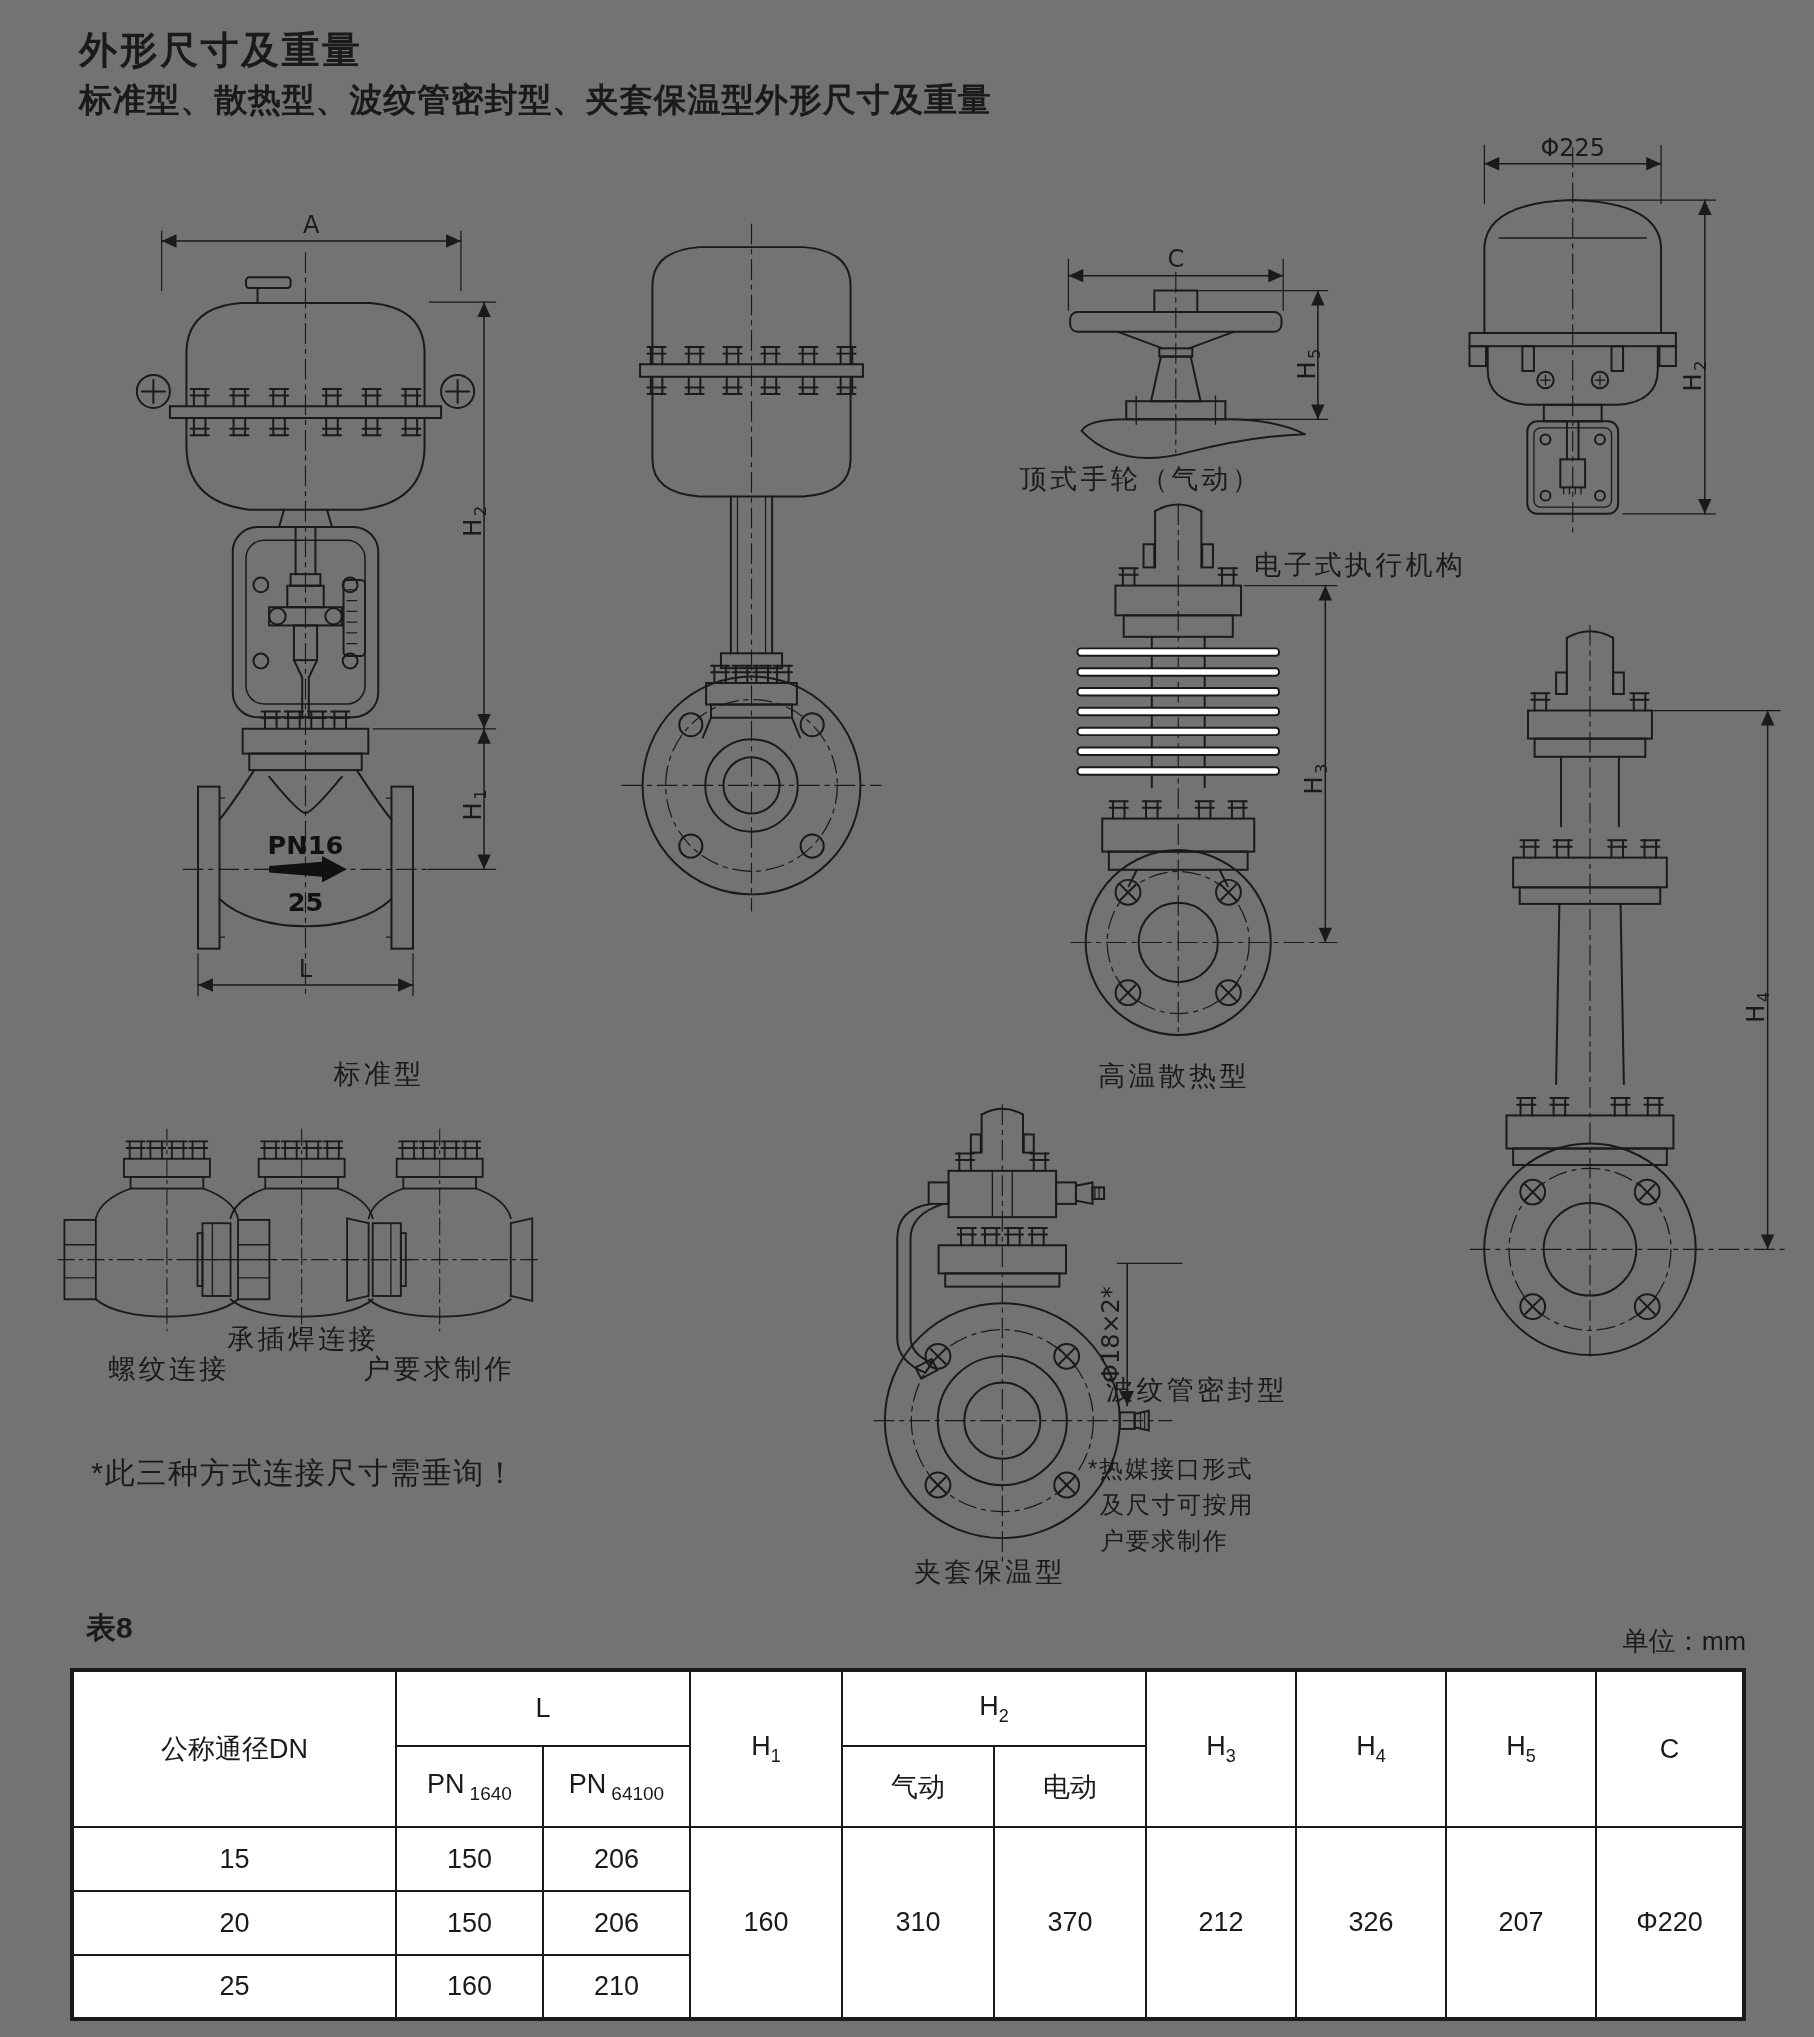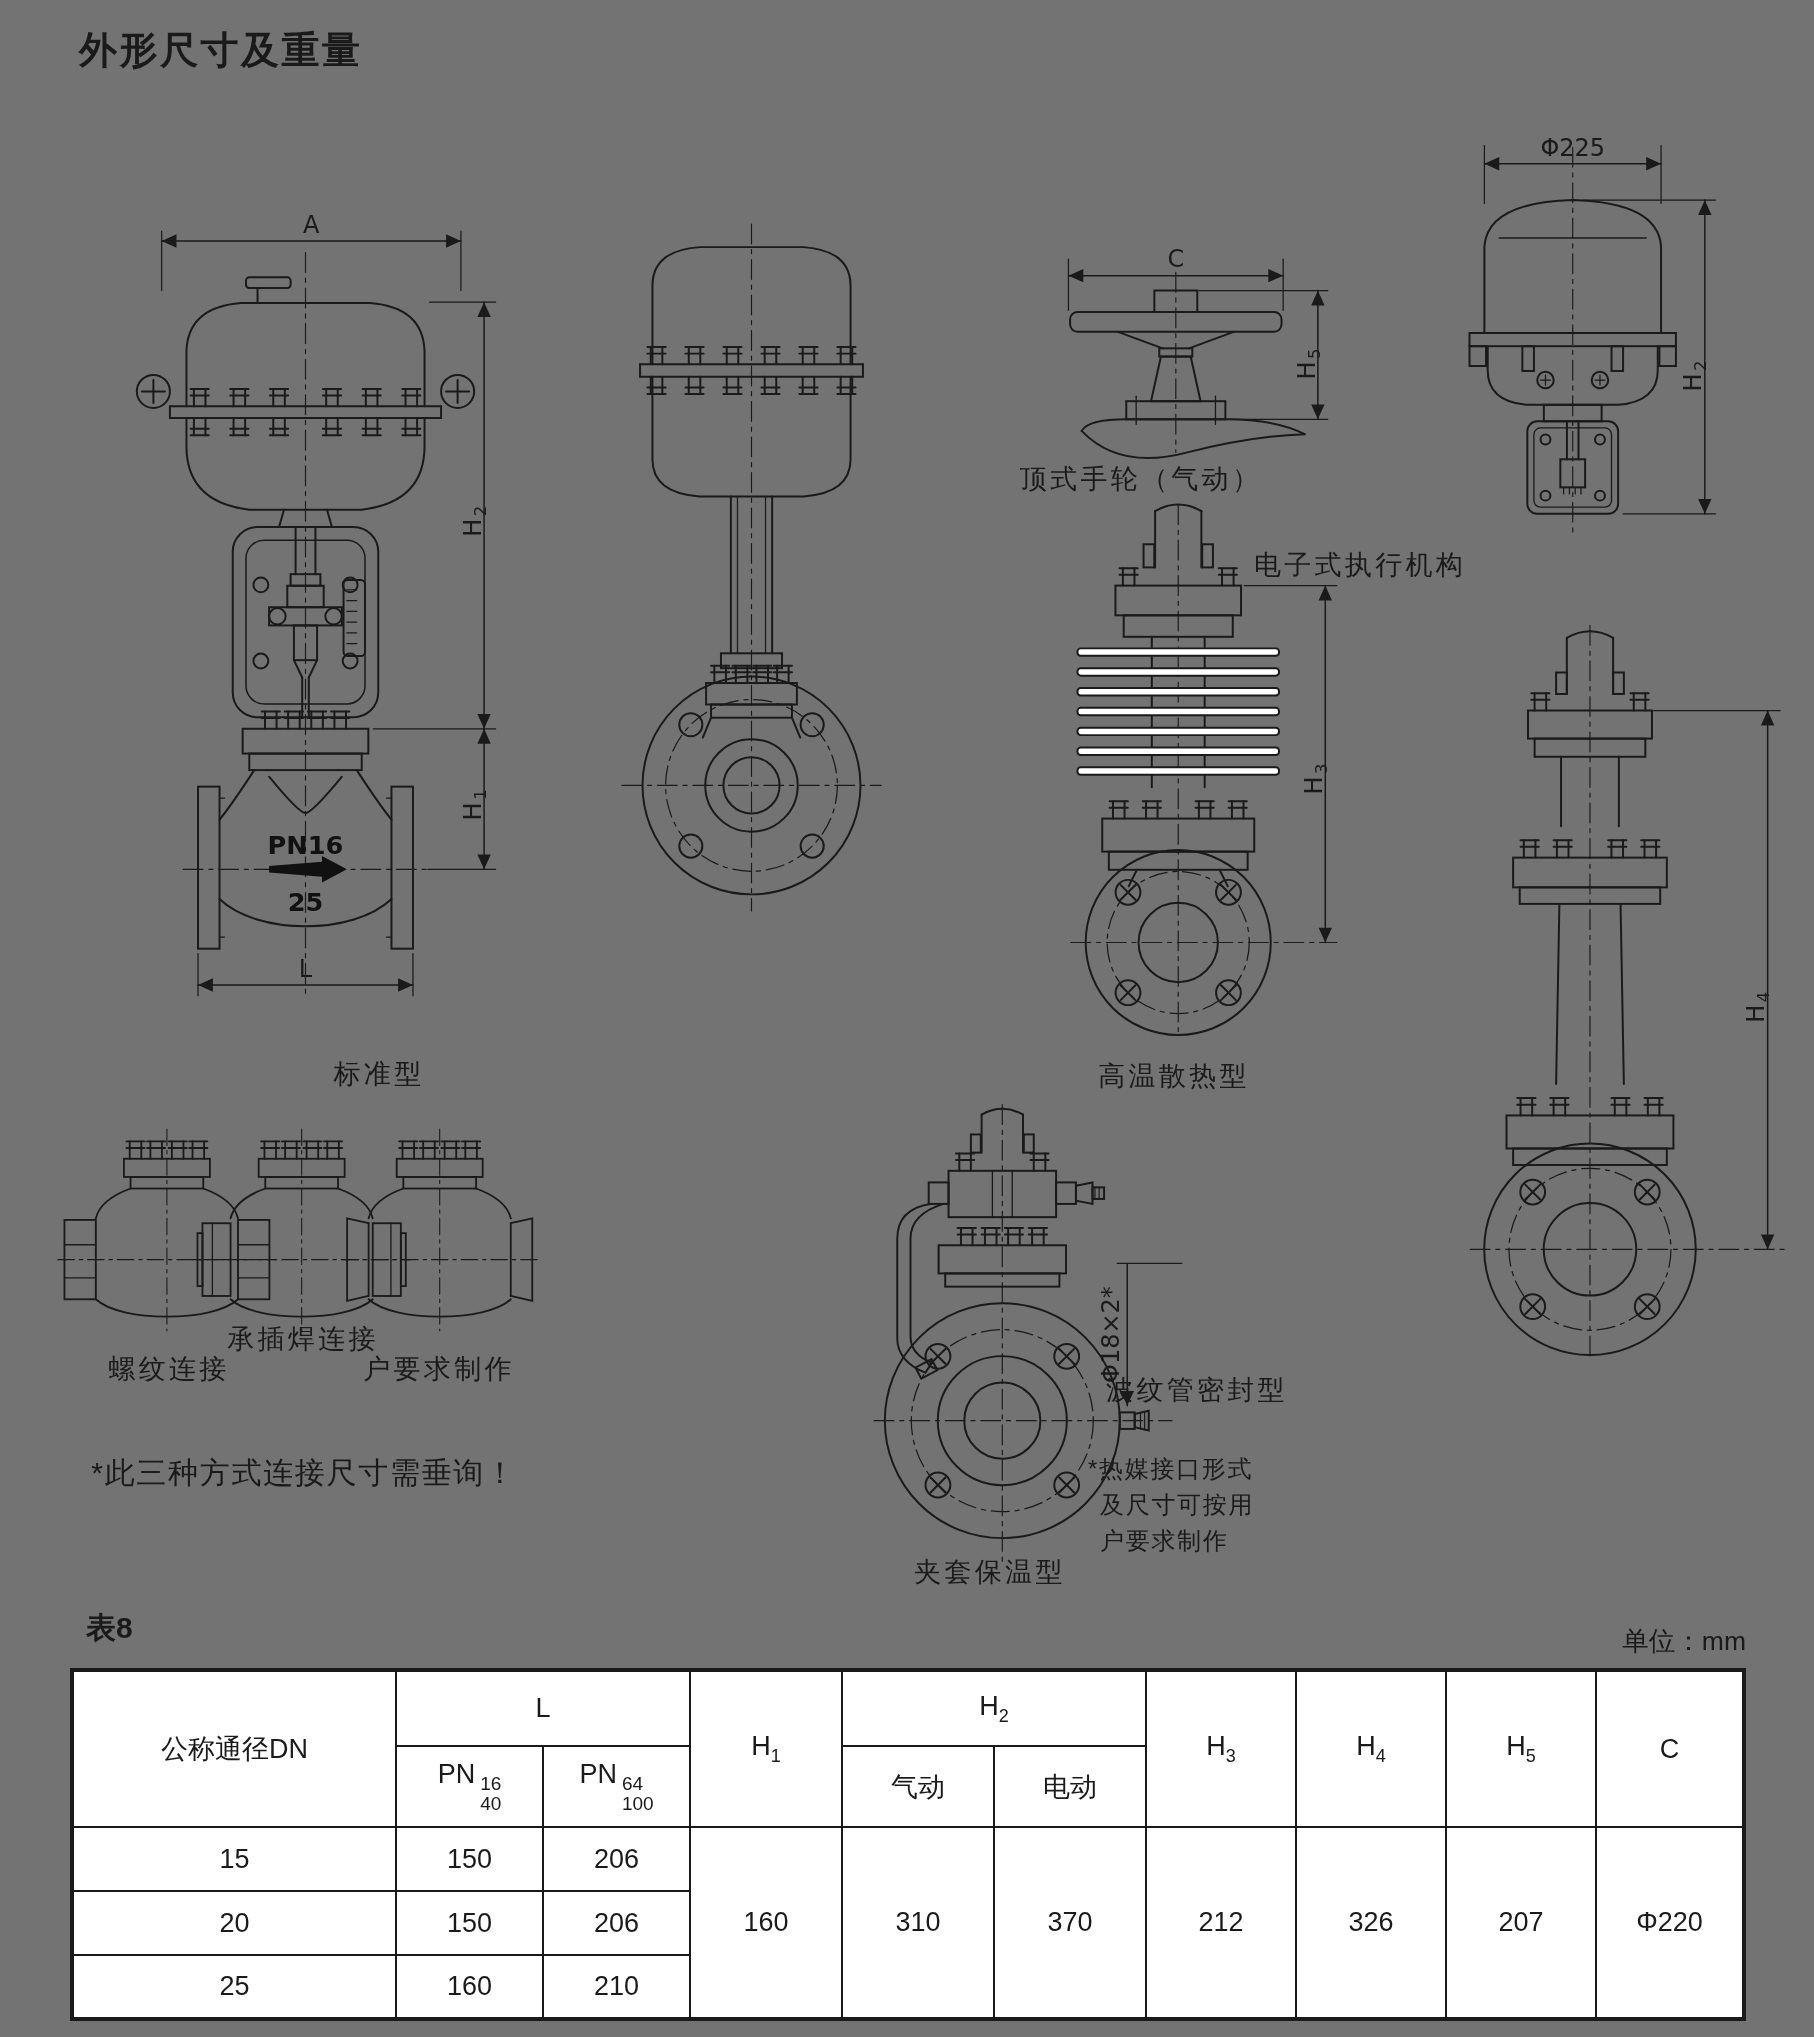--- a/index.html
+++ b/index.html
@@ -15,21 +15,21 @@
   .tcap{font-size:30px;font-weight:bold}
   .tunit{font-size:26.5px;transform:translateX(-100%);white-space:nowrap}
   svg.fig{position:absolute;overflow:visible}
   svg text{font-family:"DejaVu Sans","Liberation Sans",sans-serif}
   .dimt{font-size:29px;fill:#1a1a1a;stroke:none}
   .dims{font-size:20px;fill:#1a1a1a;stroke:none}
   .mark{font-size:31px;font-weight:bold;fill:#111;stroke:none}
   table.dtab{position:absolute;left:70px;top:1668px;border-collapse:collapse;table-layout:fixed;background:#fff;border:4.1px solid #1a1a1a}
   table.dtab td{border:2.1px solid #1a1a1a;text-align:center;vertical-align:middle;font-size:27px;padding:0;color:#1a1a1a}
   .sub{font-size:18px;vertical-align:-6.6px}
-  .frac{display:inline-flex;flex-direction:column;font-size:19px;line-height:1.05;vertical-align:-6.6px;margin-left:5px;text-align:left}
+  .frac{display:inline-flex;font-size:19px;line-height:1.05;vertical-align:-6.6px;margin-left:5px;text-align:left}
   .defsvg{position:absolute;width:0;height:0;overflow:hidden}
 </style>
 </head>
 <body>
 
 <svg class="defsvg" aria-hidden="true">
   <defs>
     <marker id="arr" viewBox="0 0 12 12" refX="11" refY="6" markerWidth="12" markerHeight="12" orient="auto-start-reverse">
       <path d="M1,1.5 L11,6 L1,10.5 Z" fill="#1a1a1a"></path>
     </marker>
@@ -49,20 +49,21 @@
       <circle cx="0" cy="0" r="15"></circle>
       <line x1="-9" y1="-9" x2="9" y2="9"></line>
         <line x1="-9" y1="9" x2="9" y2="-9"></line>
     </g>
   </defs>
 </svg>
 
 <div class="page">
 
   <div class="abs title" style="left:79px;top:25px">外形尺寸及重量</div>
+  <div class="abs subtitle" style="left:79px;top:78px">标准型、散热型、波纹管密封型、夹套保温型外形尺寸及重量</div>
 
   <svg class="fig" style="left:107px;top:198px" width="397" height="835" viewBox="0 0 480 1010">
     <g stroke="#1a1a1a" stroke-width="2.4" fill="none" stroke-linecap="round">
       <line x1="240" y1="66" x2="240" y2="965" stroke-width="1.4" stroke-dasharray="24 7 5 7"></line>
 
       <line x1="66" y1="40" x2="66" y2="112" stroke-width="1.5"></line>
       <line x1="428" y1="40" x2="428" y2="112" stroke-width="1.5"></line>
       <line x1="66" y1="52" x2="428" y2="52" stroke-width="1.8" marker-start="url(#arr)" marker-end="url(#arr)"></line>
       <text class="dimt" x="247" y="42" text-anchor="middle">A</text>
 

